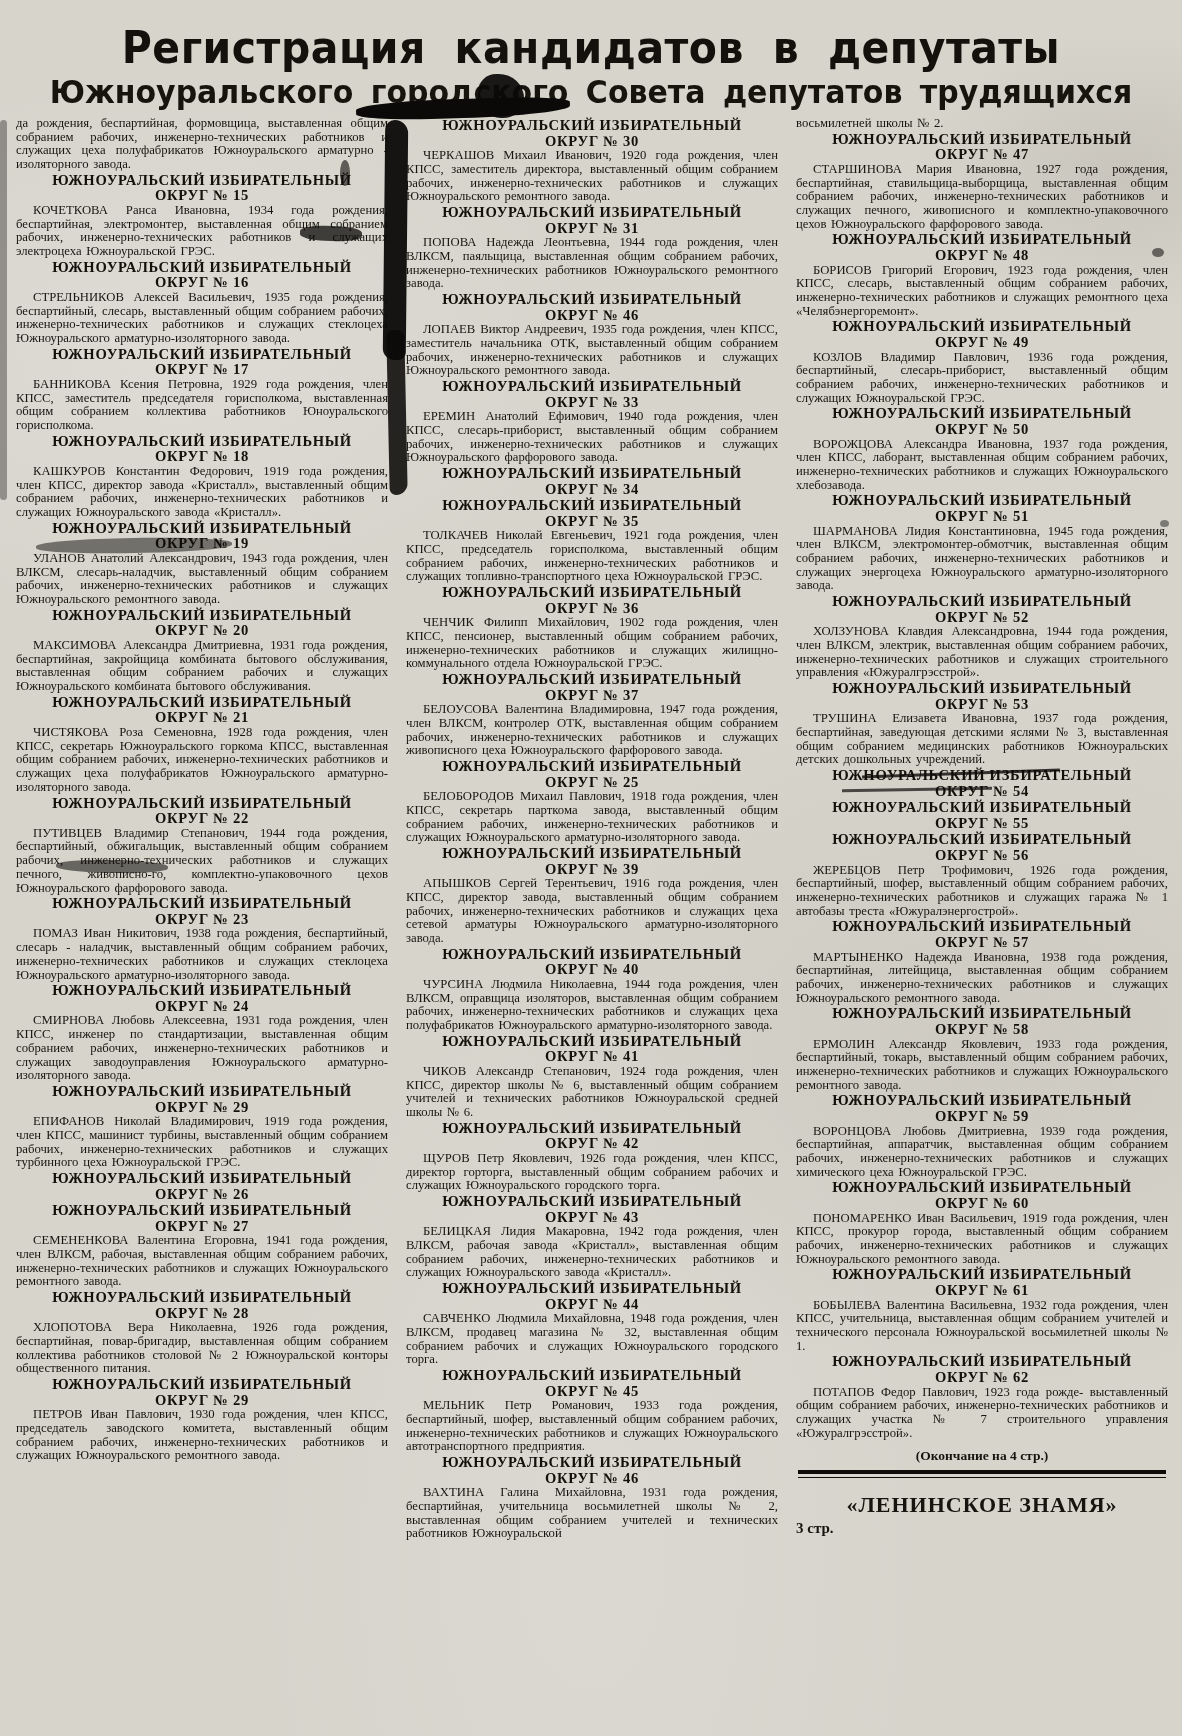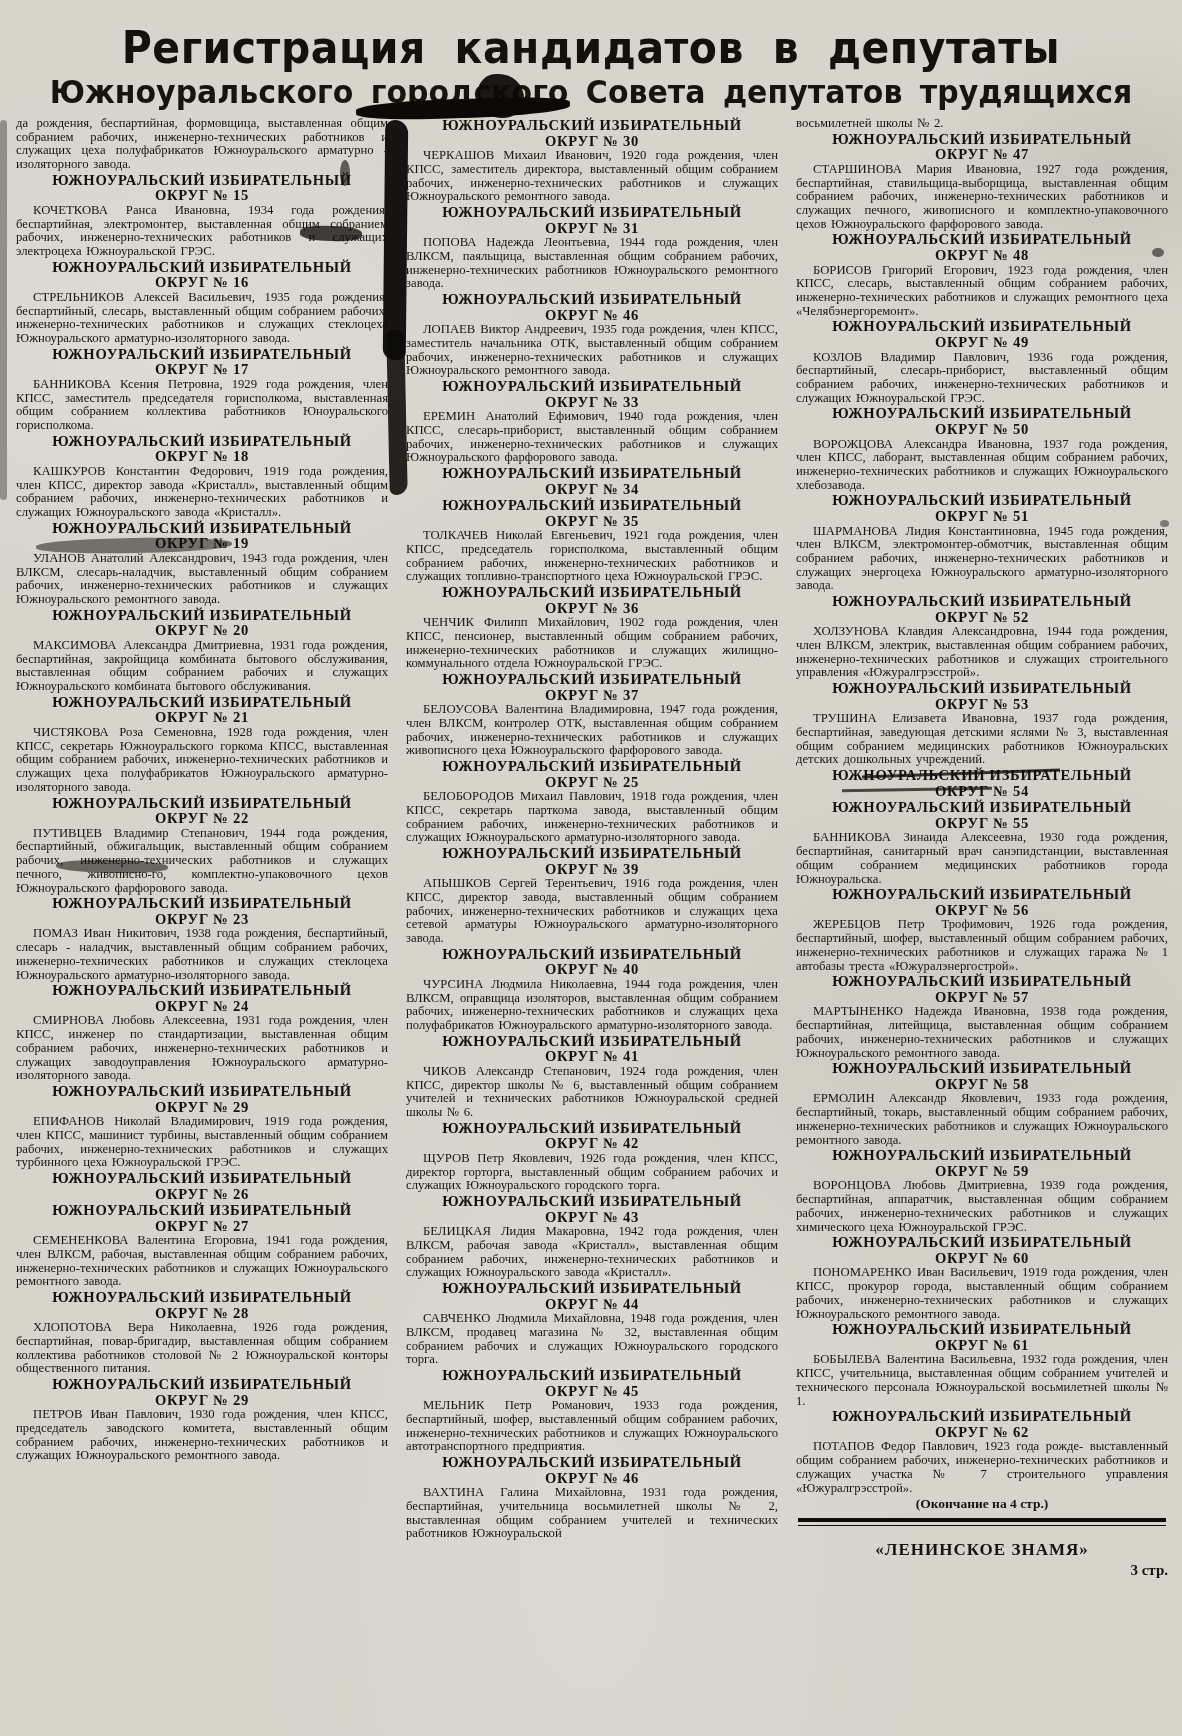--- a/index.html
+++ b/index.html
@@ -34,25 +34,25 @@
     text-align:center; font-weight:bold; font-size:14.6px; line-height:15.6px;
     letter-spacing:.7px; margin-top:1px; color:#14110b;
   }
   .entry-text, .cont-text{
     font-size:12.7px; line-height:13.7px; text-align:justify; margin:0;
     word-spacing:1.5px; color:#181510; font-weight:500;
   }
   .entry-text{ text-indent:17px; }
   .cont-text{ text-indent:0; }
   .note-text{
-    text-align:center; font-weight:bold; font-size:13.5px; line-height:16px; margin:1px 0 4px;
+    text-align:center; font-weight:bold; font-size:13.5px; line-height:16px; margin:8px 0 4px;
   }
   .rule{ margin:6px 2px 10px; border-top:4px solid #0f0d09; border-bottom:1.8px solid #0f0d09; height:3px; }
-  .paper-name{ text-align:center; font-weight:bold; font-size:17px; letter-spacing:1px; margin-top:14px;}
-  .paper-page{ text-align:right; font-weight:bold; font-size:15px; margin-top:2px;}
+  .paper-name{ text-align:center; font-weight:bold; font-size:22px; letter-spacing:1px; margin-top:14px;}
+  .paper-page{ text-align:left; font-weight:bold; font-size:15px; margin-top:2px;}
   
   .ink{ position:absolute; background:#0b0a08; pointer-events:none; }
   .smear-top{ left:356px; top:99px; width:214px; height:19px; border-radius:45% 30% 50% 35%; transform:rotate(-1.6deg); }
   .smear-top2{ left:478px; top:74px; width:46px; height:44px; border-radius:40% 55% 45% 50%; opacity:.93;}
   .streak-v1{ left:384px; top:120px; width:23px; height:240px; border-radius:10px 14px 8px 12px; transform:rotate(.6deg); opacity:.95;}
   .streak-v2{ left:388px; top:330px; width:18px; height:165px; border-radius:8px 10px 14px 8px; transform:rotate(-1.2deg); opacity:.88;}
   .blob-a{ left:300px; top:226px; width:62px; height:15px; border-radius:40%; opacity:.75; transform:rotate(2deg);}
   .blob-b{ left:36px; top:538px; width:196px; height:15px; border-radius:45%; opacity:.5; transform:rotate(-1deg);}
   .blob-c{ left:56px; top:860px; width:112px; height:13px; border-radius:45%; opacity:.55; transform:rotate(1deg);}
   .line-54a{ left:862px; top:772px; width:198px; height:3px; transform:rotate(-2deg); opacity:.8;}
@@ -272,21 +272,20 @@
       </div>
       <p class="entry-text">ТРУШИНА Елизавета Ивановна, 1937 года рождения, беспартийная, заведующая детскими яслями № 3, выставленная общим собранием медицинских работников Южноуральских детских дошкольных учреждений.</p>
       <div class="district-heading">
         <div>ЮЖНОУРАЛЬСКИЙ ИЗБИРАТЕЛЬНЫЙ</div>
         <div>ОКРУГ № 54</div>
       </div>
       <div class="district-heading">
         <div>ЮЖНОУРАЛЬСКИЙ ИЗБИРАТЕЛЬНЫЙ</div>
         <div>ОКРУГ № 55</div>
       </div>
-      <p class="entry-text">БАННИКОВА Зинаида Алексеевна, 1930 года рождения, беспартийная, санитарный врач санэпидстанции, выставленная общим собранием медицинских работников города Южноуральска.</p>
       <div class="district-heading">
         <div>ЮЖНОУРАЛЬСКИЙ ИЗБИРАТЕЛЬНЫЙ</div>
         <div>ОКРУГ № 56</div>
       </div>
       <p class="entry-text">ЖЕРЕБЦОВ Петр Трофимович, 1926 года рождения, беспартийный, шофер, выставленный общим собранием рабочих, инженерно-технических работников и служащих гаража № 1 автобазы треста «Южуралэнергострой».</p>
       <div class="district-heading">
         <div>ЮЖНОУРАЛЬСКИЙ ИЗБИРАТЕЛЬНЫЙ</div>
         <div>ОКРУГ № 57</div>
       </div>
       <p class="entry-text">МАРТЫНЕНКО Надежда Ивановна, 1938 года рождения, беспартийная, литейщица, выставленная общим собранием рабочих, инженерно-технических работников и служащих Южноуральского ремонтного завода.</p>

